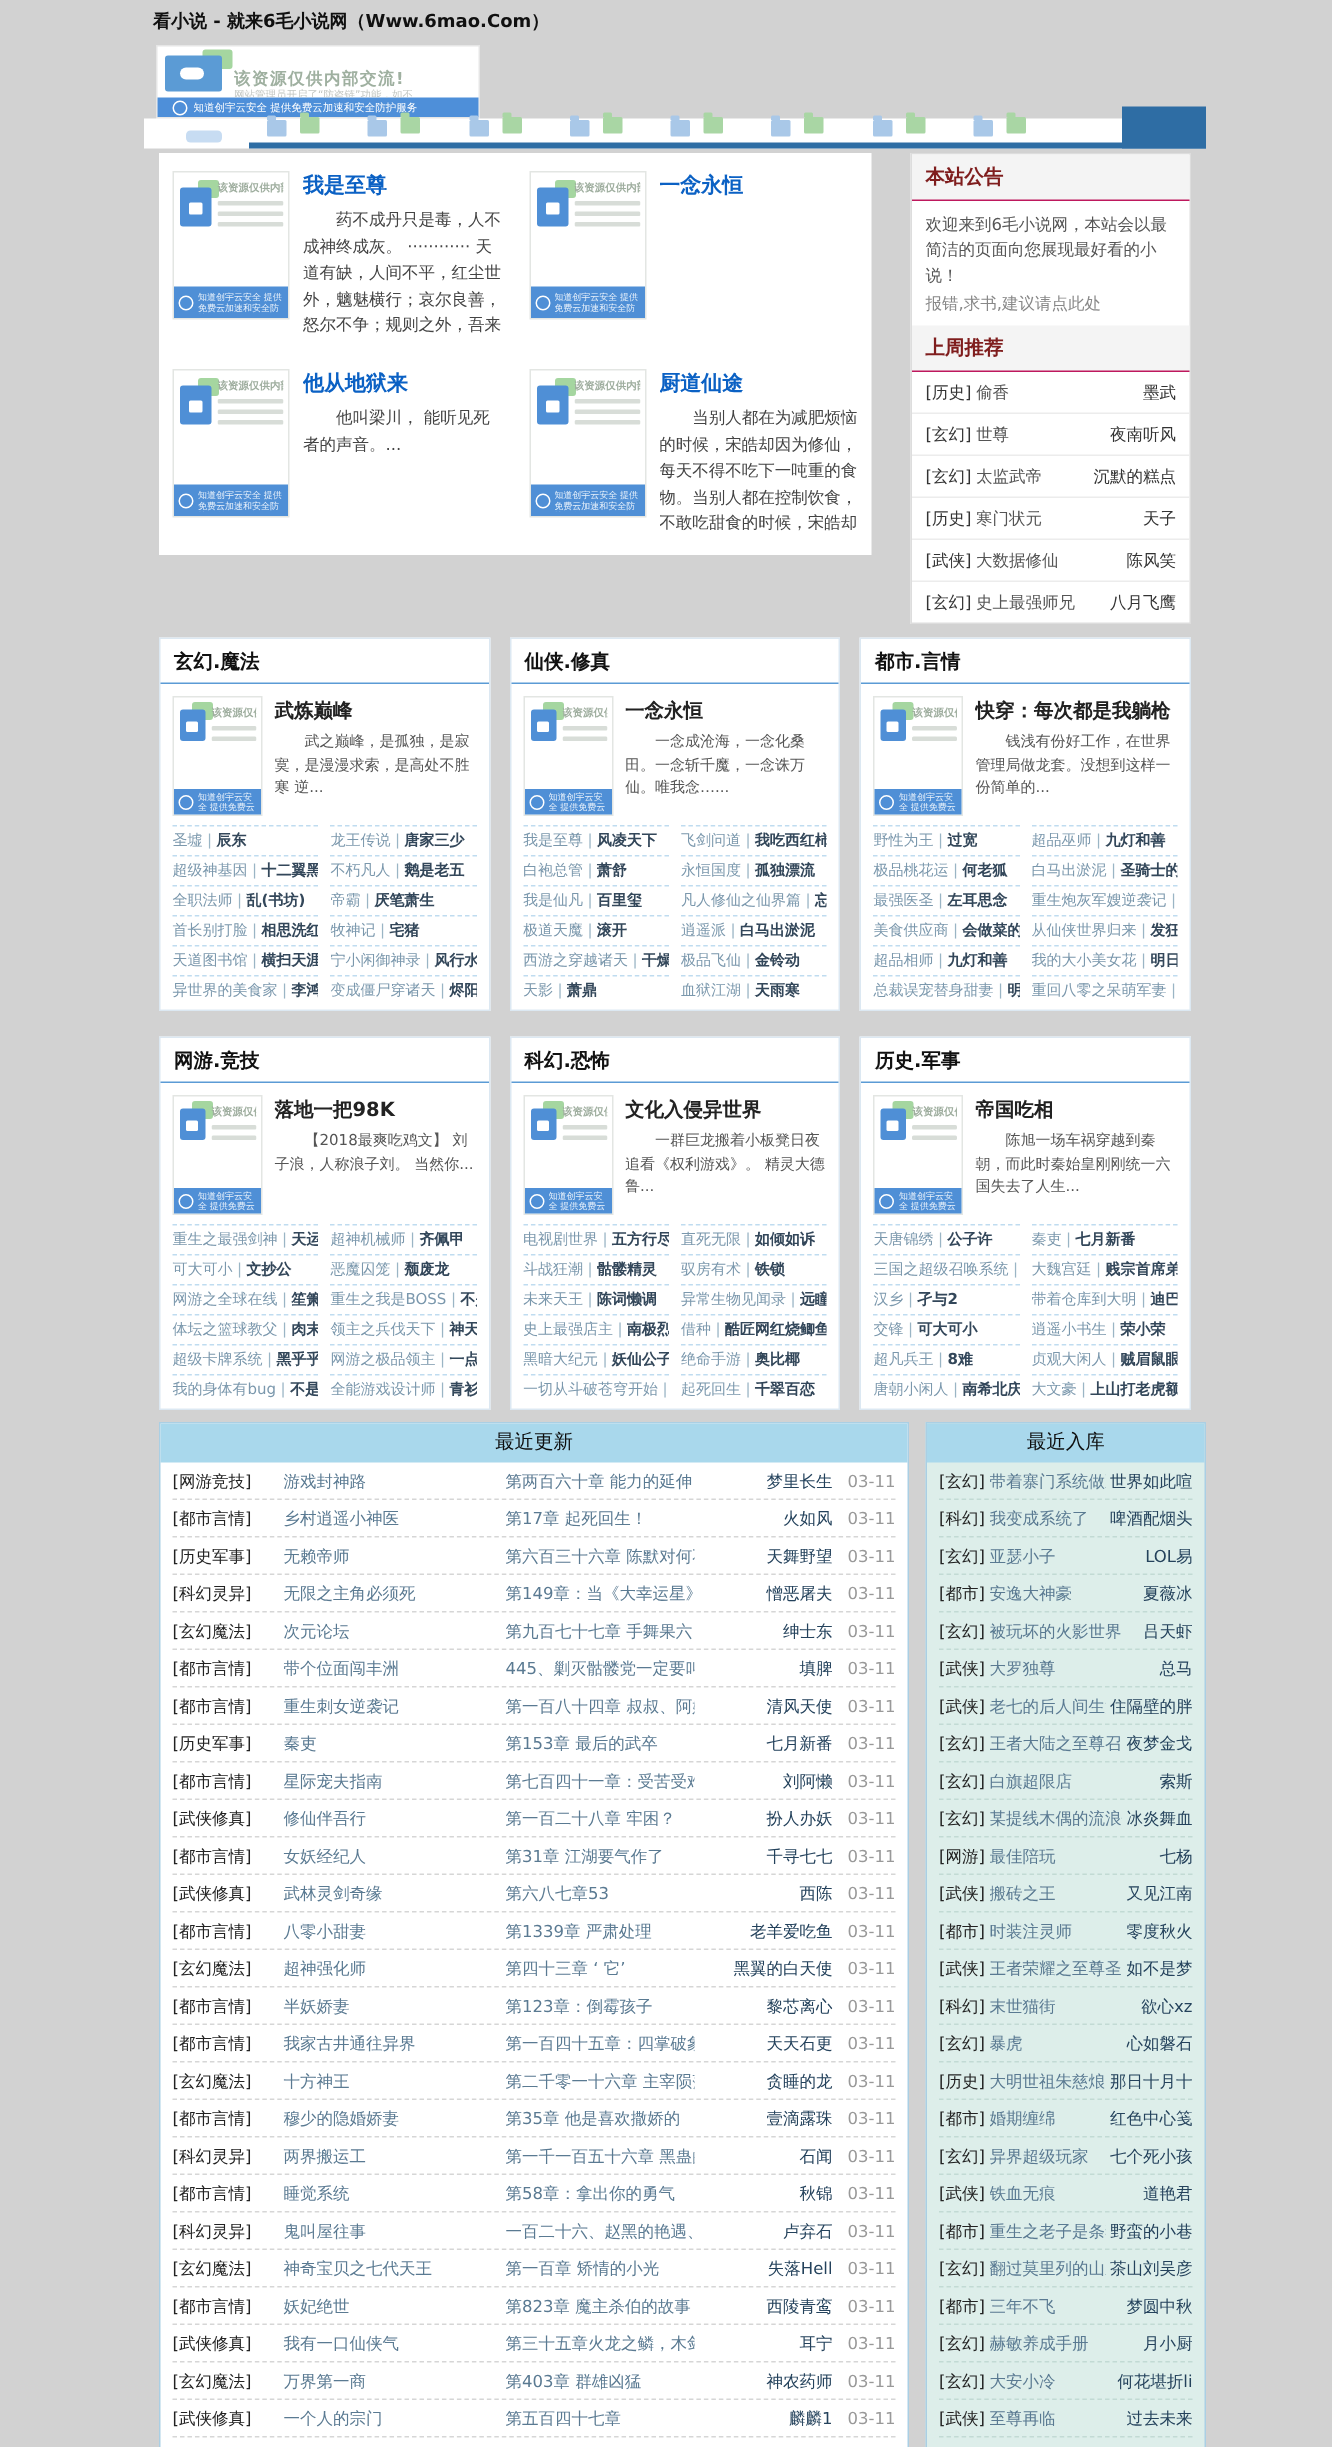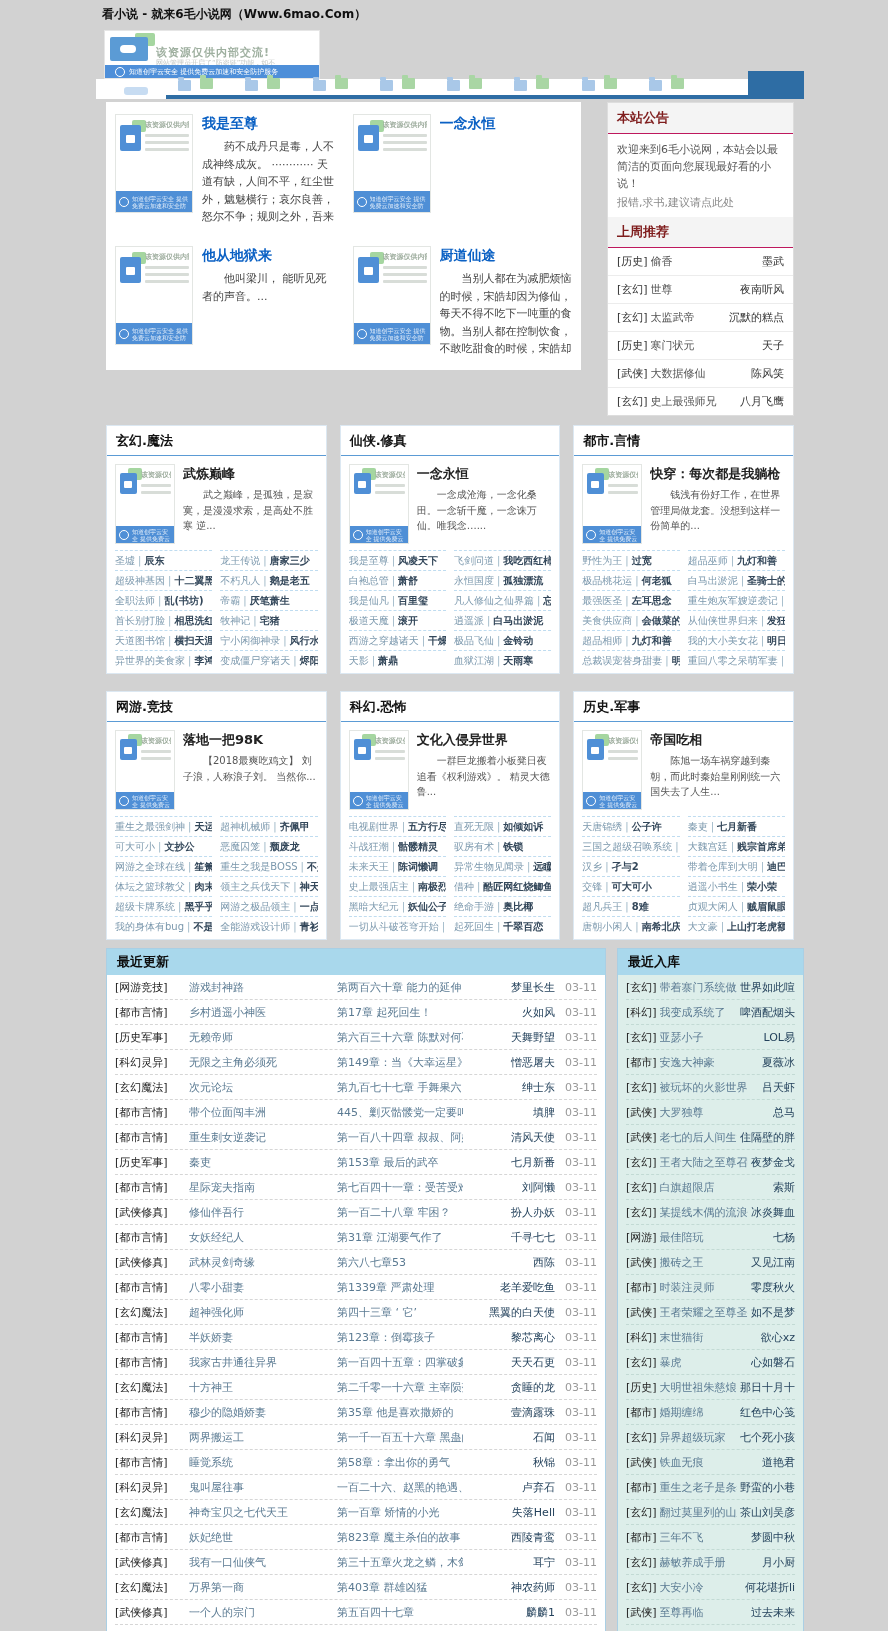--- a/index.html
+++ b/index.html
@@ -76,21 +76,21 @@
   .cat-books{list-style:none;margin:0;padding:0 8px 3px;display:grid;grid-template-columns:1fr 1fr;column-gap:8px;}
   .book{border-top:1px dashed #bfdcf0;line-height:19px;height:19px;white-space:nowrap;overflow:hidden;font-size:10px;cursor:pointer;}
   .bk-t{color:#7b98ad;}
   .sep{color:#9ab5c5;margin:0 3px;}
   .bk-a{color:#33475a;font-weight:bold;}
 
   
   .lists-row{display:flex;justify-content:space-between;margin-top:8px;align-items:flex-start;}
   .updates-panel{width:498px;margin-left:10px;background:#fff;border:1px solid #aacfe4;}
   .added-panel{width:185px;background:#ddeeea;border:1px solid #aacfe4;}
-  .list-head{background:#a9d8ec;font-weight:bold;font-size:13px;color:#0d0d0d;padding:5px 10px;line-height:16px;}
+  .list-head{background:#a9d8ec;font-weight:normal;font-size:13px;color:#0d0d0d;padding:5px 10px;line-height:16px;text-align:center;}
   .u-list,.a-list{list-style:none;margin:0;padding:0 8px;}
   .u-row,.a-row{display:flex;align-items:center;height:24px;border-bottom:1px dashed #d6d6d6;font-size:11px;white-space:nowrap;overflow:hidden;}
   .a-row{border-bottom:1px dashed #c2dad4;}
   .u-row:last-child,.a-row:last-child{border-bottom:0;}
   .u-cat{width:74px;color:#222;overflow:hidden;flex:none;cursor:pointer;}
   .u-title{width:148px;color:#5a7a92;overflow:hidden;flex:none;cursor:pointer;}
   .u-chap{flex:1;color:#5a7a92;overflow:hidden;cursor:pointer;}
   .u-author{width:92px;text-align:right;color:#24425c;overflow:hidden;flex:none;}
   .u-date{width:42px;text-align:right;color:#999;flex:none;}
   .a-cat{color:#222;margin-right:3px;flex:none;cursor:pointer;}

